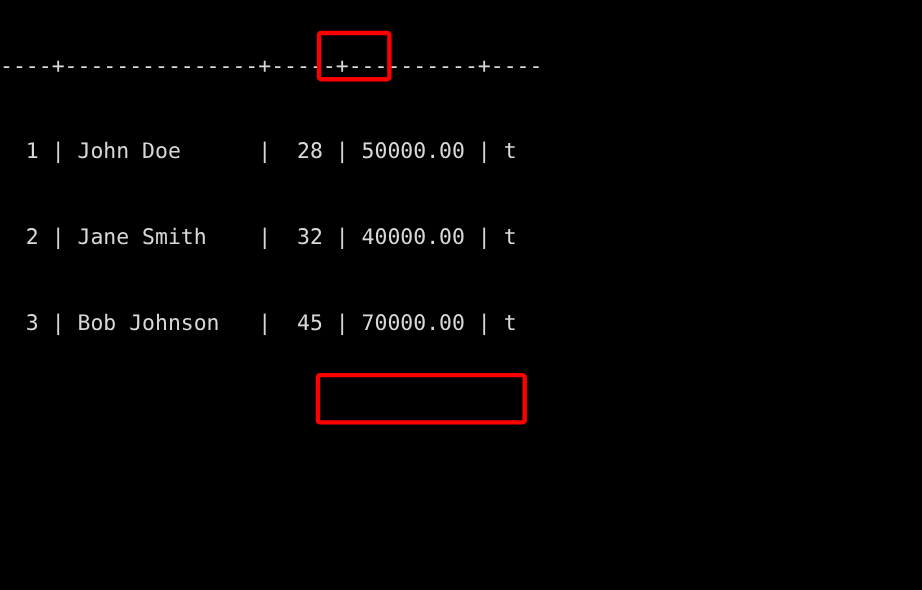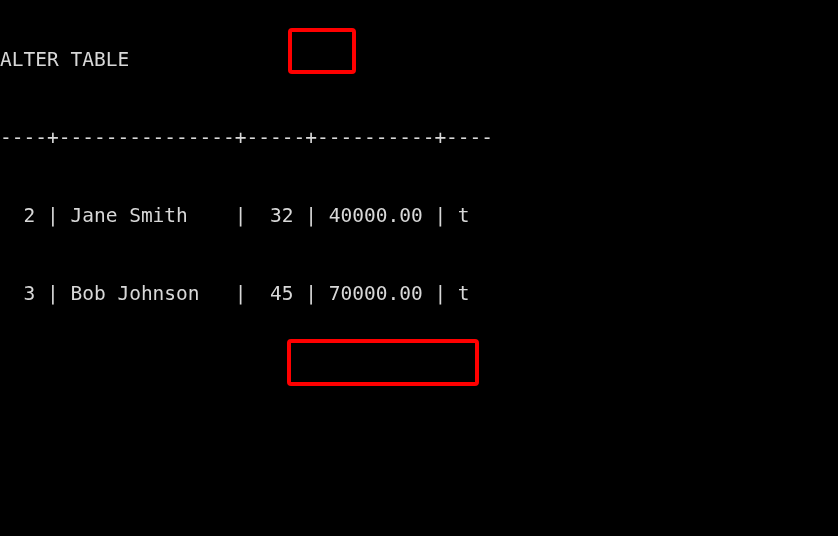--- a/index.html
+++ b/index.html
@@ -58,22 +58,22 @@
     top: 339px;
     width: 192px;
     height: 47px;
   }
 </style>
 </head>
 <body>
 
 <div id="terminal">
   <div id="screen">
-    <span class="line">ALTER TABLE</span>
     <span class="line">----+---------------+-----+----------+----</span>
+    <span class="line">  1 | John Doe      |  28 | 50000.00 | t</span>
     <span class="line">  2 | Jane Smith    |  32 | 40000.00 | t</span>
     <span class="line">  3 | Bob Johnson   |  45 | 70000.00 | t</span>
     
     
     
     
     
     
     
     

